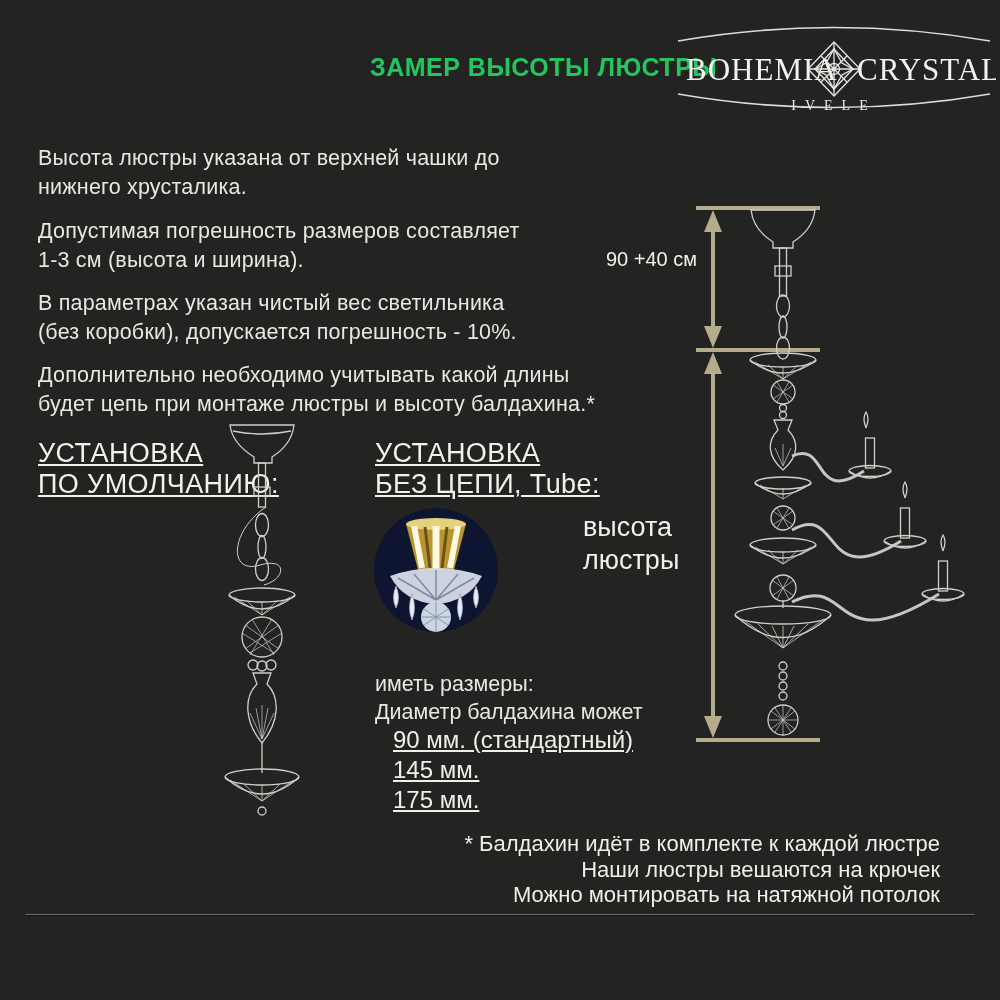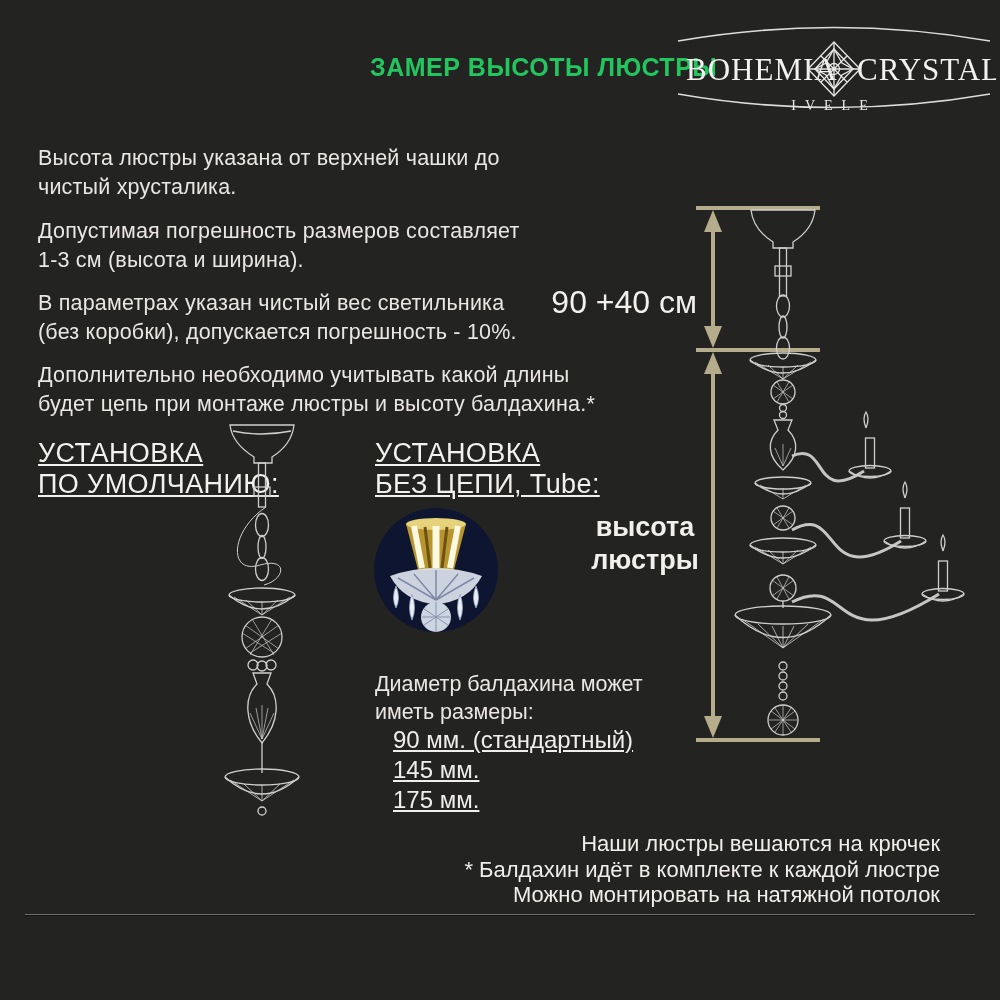--- a/index.html
+++ b/index.html
@@ -18,23 +18,23 @@
   }
   .logo{left:672px;top:20px;width:324px;height:98px;}
   
   .para{left:38px;width:600px;font-size:21.5px;line-height:29px;color:#e9e7e4;letter-spacing:.2px;margin-top:32px;}
   .p1{top:112px;} .p2{top:185px;} .p3{top:257px;} .p4{top:329px;}
   
   .sechead{font-size:27px;line-height:31px;color:#f2f1ee;letter-spacing:.4px;text-decoration:underline;}
   .sh-left{left:38px;top:438px;}
   .sh-mid{left:375px;top:438px;}
   
-  .chain-label{right:303px;top:284px;font-size:32px;color:#f1f0ed;white-space:nowrap;}
-  .height-label{left:583px;top:511px;width:124px;text-align:center;
-    font-size:27px;font-weight:bold;line-height:33px;color:#f1f0ed;}
+  .chain-label{right:303px;top:248px;font-size:20px;color:#f1f0ed;white-space:nowrap;}
+  .height-label{left:583px;top:511px;width:124px;
+    font-size:27px;font-weight:normal;line-height:33px;color:#f1f0ed;}
   
   .dia-intro{left:375px;top:670px;font-size:21.5px;line-height:28px;color:#e9e7e4;}
   .dia-sizes{left:393px;top:725px;font-size:24px;line-height:30px;color:#efeeeb;text-decoration:underline;}
   
   .notes{right:60px;top:831px;text-align:right;font-size:22px;line-height:25.5px;color:#efeeeb;}
   
   .divider{
     left:25px;top:914px;width:950px;height:0;
     border-top:1px solid #6e6e6c;border-bottom:1px solid #141412;
   }
@@ -57,21 +57,21 @@
     <polygon points="0,-20 19,0 0,20 -19,0"></polygon>
     <path d="M0 -20 L8 -6 L19 0 L8 6 L0 20 L-8 6 L-19 0 L-8 -6 Z"></path>
     <circle r="5.5"></circle>
     <path d="M0 -27 L0 27 M-26 0 L26 0 M-13 -13 L13 13 M-13 13 L13 -13"></path>
   </g>
   <text x="162" y="90" text-anchor="middle" font-family="Liberation Serif, serif" font-size="14" fill="#e9e8e6" letter-spacing="9">IVELE</text>
 </svg>
 
 <div class="abs para p1">
   <div>Высота люстры указана от верхней чашки до</div>
-  <div>чистый хрусталика.</div>
+  <div>нижнего хрусталика.</div>
 </div>
 <div class="abs para p2">
   <div>Допустимая погрешность размеров составляет</div>
   <div>1-3 см (высота и ширина).</div>
 </div>
 <div class="abs para p3">
   <div>В параметрах указан чистый вес светильника</div>
   <div>(без коробки), допускается погрешность - 10%.</div>
 </div>
 <div class="abs para p4">
@@ -147,22 +147,22 @@
     <path d="M40 94 q5 14 0 26 q-5 -12 0 -26"></path>
     <path d="M88 94 q5 14 0 26 q-5 -12 0 -26"></path>
     <path d="M104 86 q5 12 0 22 q-5 -10 0 -22"></path>
   </g>
 
   <circle cx="64" cy="117" r="15" fill="#cdd5e3"></circle>
   <path d="M52 109 L76 125 M76 109 L52 125 M64 102 L64 132 M50 117 L78 117" stroke="#8792ad" stroke-width="1" fill="none"></path>
 </svg>
 
 <div class="abs dia-intro">
+  <div>иметь размеры:</div>
   <div>Диаметр балдахина может</div>
-  <div>иметь размеры:</div>
 </div>
 <div class="abs dia-sizes">
   <div>90 мм. (стандартный)</div>
   <div>145 мм.</div>
   <div>175 мм.</div>
 </div>
 
 <svg class="abs" style="left:680px;top:200px;" width="320" height="560" viewBox="0 0 320 560">
 
   <g stroke="#b5ac8b" fill="#b5ac8b">
@@ -249,18 +249,18 @@
   </g>
 </svg>
 
 <div class="abs chain-label">90 +40 см</div>
 <div class="abs height-label">
   <div>высота</div>
   <div>люстры</div>
 </div>
 
 <div class="abs notes">
+  <div>* Балдахин идёт в комплекте к каждой люстре</div>
   <div>Наши люстры вешаются на крючек</div>
-  <div>* Балдахин идёт в комплекте к каждой люстре</div>
   <div>Можно монтировать на натяжной потолок</div>
 </div>
 
 <div class="abs divider"></div>
 
 </body></html>

